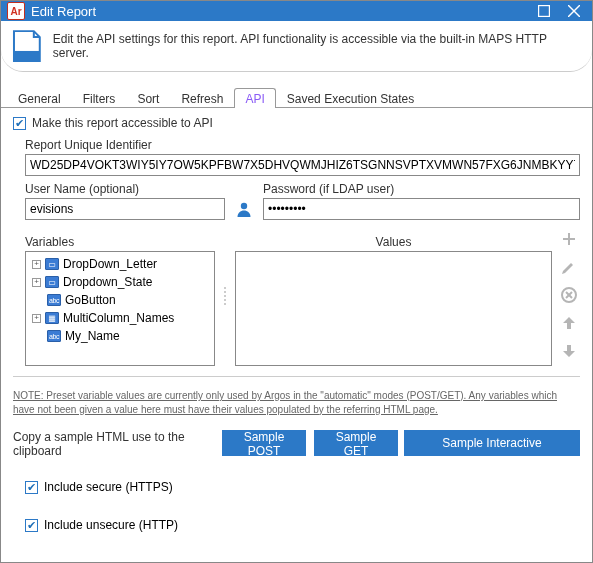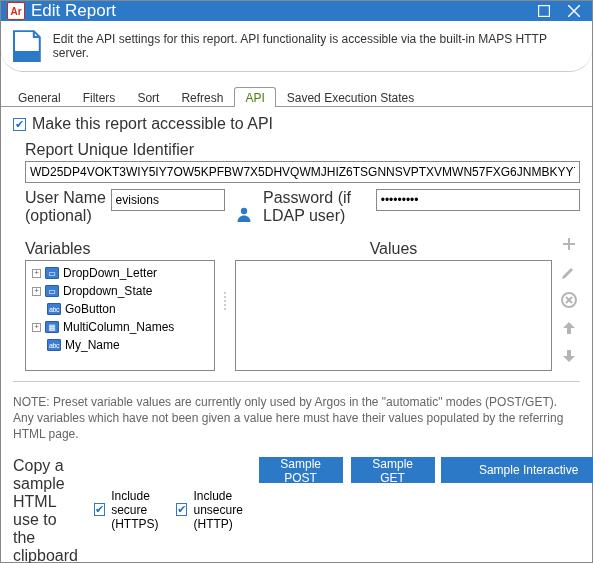--- a/index.html
+++ b/index.html
@@ -1,56 +1,56 @@
 <!DOCTYPE html>
 <html><head>
 <meta charset="utf-8">
 <style>
   * { box-sizing: border-box; margin: 0; padding: 0; font-family: "Segoe UI", Tahoma, sans-serif; font-size: 12px; }
   body { background: #f0f0f0; }
   .window { width: 593px; height: 563px; background: #fff; border: 1px solid #888; display: flex; flex-direction: column; }
   .titlebar { background: #2c79c7; color: #fff; height: 20px; display: flex; align-items: center; padding: 0 6px; }
   .titlebar .app-icon { width: 18px; height: 18px; background: #fff; border-radius: 2px; display: flex; align-items: center; justify-content: center; color: #d03020; font-weight: bold; font-size: 10px; border: 1px solid #c12e1f; margin-right: 6px; }
-  .titlebar .title { flex: 1; font-size: 17px; }
+  .titlebar .title { flex: 1; font-size: 13px; }
   .titlebar .win-btns { display: flex; gap: 18px; margin-right: 6px; }
   .titlebar .win-btn { width: 12px; height: 12px; cursor: pointer; color: #fff; stroke: #fff; }
   .banner { display: flex; align-items: center; padding: 8px 10px; border-bottom: 1px solid #ccc; gap: 8px; background: #fff; border-radius: 22px; }
   .banner .big-icon { width: 34px; height: 34px; }
   .banner .banner-text { color: #333; }
   .tabs { display: flex; padding-left: 6px; background: #fff; border-bottom: 1px solid #999; height: 22px; align-items: flex-end; margin-top: 14px; }
   .tab { padding: 3px 10px 2px; border: 1px solid transparent; border-bottom: none; border-radius: 3px 3px 0 0; color: #333; cursor: pointer; position: relative; bottom: -1px; }
-  .tab.active { border-color: #999; background: #fff; color: #4d7c0f; }
+  .tab.active { border-color: #999; background: #fff; color: #8b5cf6; }
   .pane { padding: 8px 12px; display: flex; flex-direction: column; gap: 6px; flex: 1; }
   .checkbox-row { display: flex; align-items: center; gap: 6px; margin-bottom: 2px; }
   .check { width: 13px; height: 13px; border: 1px solid #2c79c7; background: #fff; display: flex; align-items: center; justify-content: center; cursor: pointer; }
   .check-mark { color: #1f6fb8; font-size: 11px; line-height: 1; }
-  .section-label { color: #333; font-size: 16px; }
+  .section-label { color: #333; font-size: 12px; }
   .text-input { width: 100%; height: 22px; border: 1px solid #888; padding: 0 4px; font-size: 12px; }
   .two-col { display: flex; gap: 10px; }
-  .col { flex: 1; display: flex; flex-direction: row; gap: 2px; }
+  .col { flex: 1; display: flex; flex-direction: column; gap: 2px; }
   .pw-icon { display:flex; align-items:flex-end; padding-bottom:2px; color:#2c79c7; }
   .vars-row { display: flex; gap: 6px; height: 140px; }
   .vars-col { display: flex; flex-direction: column; gap: 2px; margin-top: 9px; }
   .tree { flex: 1; display: flex; flex-direction: column; gap: 2px; border: 1px solid #888; padding: 4px; overflow: auto; background: #fff; }
   .tree-node { display: flex; align-items: center; gap: 4px; padding: 1px 2px; cursor:pointer; }
   .exp { width: 9px; height: 9px; border: 1px solid #999; display:flex; align-items:center; justify-content:center; font-size:8px; line-height:1; color:#555; cursor:pointer; }
   .spacer9 { width: 11px; display:inline-block; }
   .var-icon { width: 14px; height: 12px; display:inline-flex; align-items:center; justify-content:center; font-size:8px; color:#fff; border-radius:1px; }
   .var-icon.box { background:#3b7cd4; border:1px solid #2a5fa8; }
   .var-icon.abc { background:#3b7cd4; border:1px solid #2a5fa8; font-size:7px; letter-spacing:-0.5px; }
   .var-icon.grid { background:#3b7cd4; border:1px solid #2a5fa8; }
   .grip { width: 8px; display:flex; flex-direction:column; justify-content:center; gap:2px; cursor: col-resize; }
   .grip-dot { width:2px; height:2px; background:#bbb; border-radius:50%; align-self:center; }
   .values-box { flex:1; border:1px solid #888; background:#fff; }
   .side-btns { display:flex; flex-direction:column; gap:6px; padding-top: 2px;}
   .side-btn { width:22px; height:22px; display:flex; align-items:center; justify-content:center; color:#b5b5b5; cursor:default; }
   .note-sep { border-top:1px solid #ccc; margin: 4px 0 6px; }
-  .note { color:#666; font-size:12px; line-height:1.35; }
+  .note { color:#666; font-size:10px; line-height:1.35;text-decoration:underline; }
   .sample-area { display:flex; gap:14px; margin-top:8px; align-items:flex-start; }
-  .sample-left { display:flex; flex-direction:row; gap:4px;justify-content:space-between; }
+  .sample-left { display:flex; flex-direction:column; gap:22px;justify-content:space-between; }
   .sample-right { display:flex; flex-direction:row; gap:6px; }
   .sample-row-top { display:flex; gap:8px; }
   .blue-btn { background:#2c79c7; color:#fff; border: none; height:26px; padding:0 14px; cursor:pointer; font-size:12px; }
   .blue-btn.wide { width:176px; }
   .footer { display:flex; justify-content:flex-end; gap:8px; padding: 10px 12px; background:#fff; }
   .footer .blue-btn { width: 72px; }
   .indent { margin-left: 12px; }
 </style>
 </head>
 <body>

